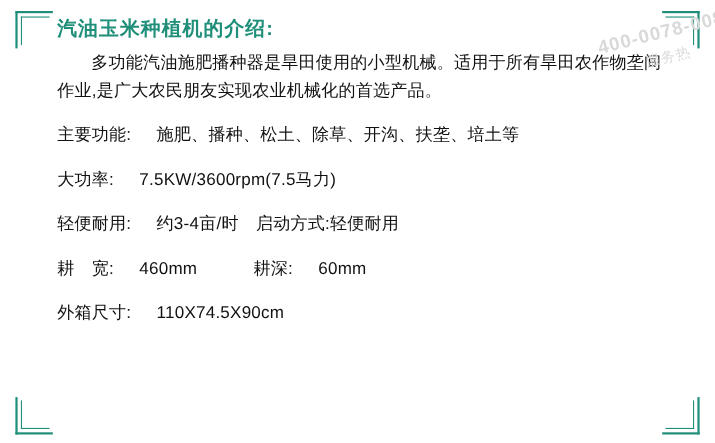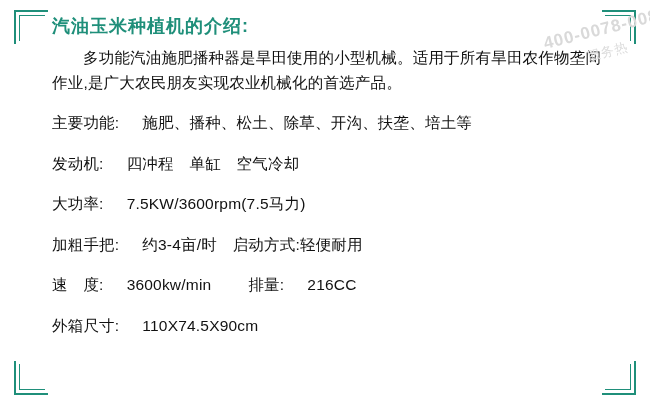--- a/index.html
+++ b/index.html
@@ -163,49 +163,44 @@
     <p class="para">多功能汽油施肥播种器是旱田使用的小型机械。适用于所有旱田农作物垄间作业,是广大农民朋友实现农业机械化的首选产品。</p>
 
     <div class="specs">
 
       <div class="spec-row">
         <span class="label">主要功能:</span>
         <span class="gap"></span>
         <span class="value">施肥、播种、松土、除草、开沟、扶垄、培土等</span>
       </div>
 
-      <div class="spec-row">
-        <span class="label">发动机:</span>
-        <span class="gap"></span>
-        <span class="value">四冲程　单缸　空气冷却</span>
-      </div>
 
       <div class="spec-row">
         <span class="label">大功率:</span>
         <span class="gap"></span>
         <span class="value">7.5KW/3600rpm(7.5马力)</span>
       </div>
 
       <div class="spec-row">
-        <span class="label">加粗手把:</span>
+        <span class="label">轻便耐用:</span>
         <span class="gap"></span>
         <span class="value">约3-4亩/时　启动方式:轻便耐用</span>
       </div>
 
 
-
-      <div class="spec-row">
-        <span class="label">速　度:</span>
-        <span class="gap"></span>
-        <span class="value">3600kw/min</span>
-        <span class="gap"></span><span class="gap"></span>
-        <span class="label">排量:</span>
-        <span class="gap"></span>
-        <span class="value">216CC</span>
-      </div>
+      <div class="spec-row">
+        <span class="label">耕　宽:</span>
+        <span class="gap"></span>
+        <span class="value">460mm</span>
+        <span class="gap"></span><span class="gap"></span><span class="gap"></span>
+        <span class="label">耕深:</span>
+        <span class="gap"></span>
+        <span class="value">60mm</span>
+      </div>
+
 
 
       <div class="spec-row">
         <span class="label">外箱尺寸:</span>
         <span class="gap"></span>
         <span class="value">110X74.5X90cm</span>
       </div>
 
     </div>
   </div>

